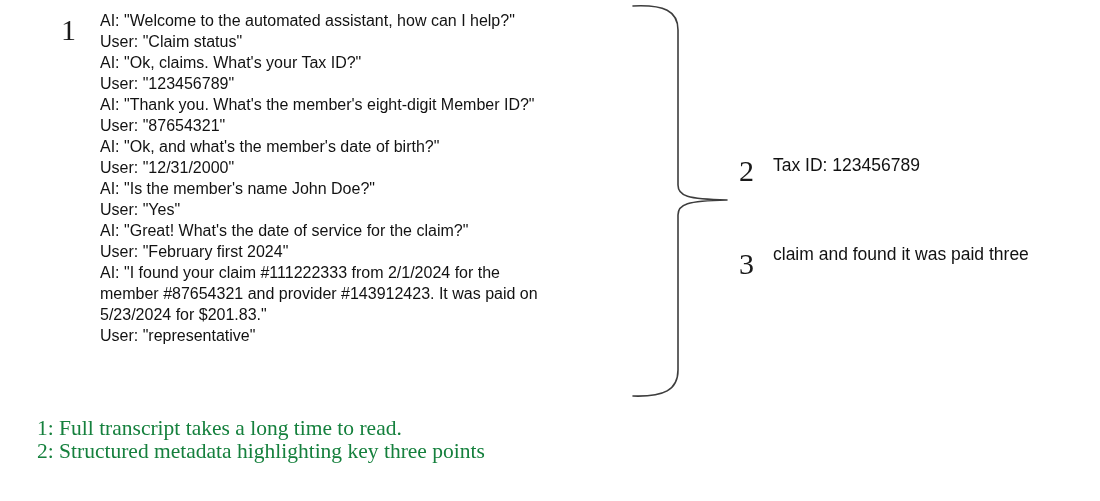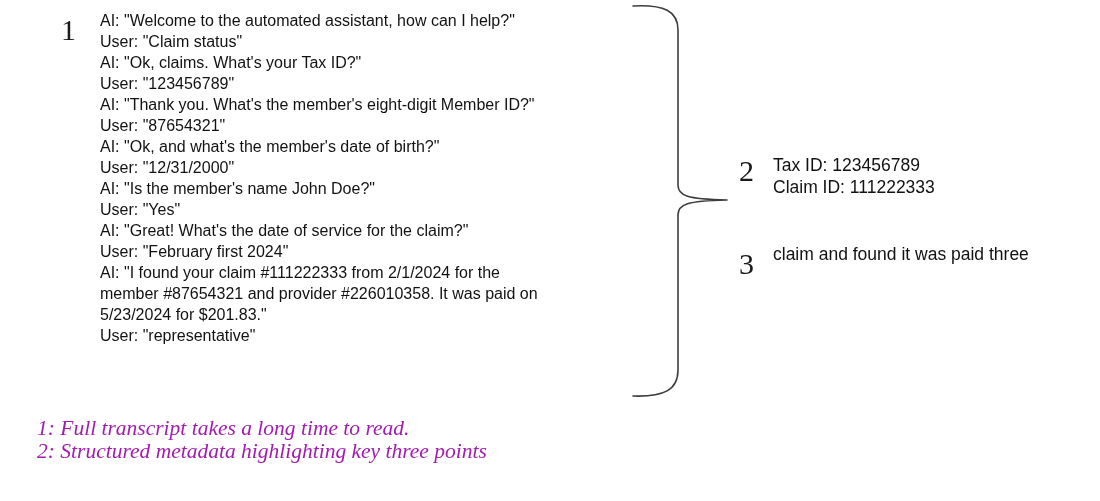--- a/index.html
+++ b/index.html
@@ -47,22 +47,21 @@
     line-height: 22px;
   }
 
   
   #legend-block {
     left: 37px; top: 417px;
     width: 620px;
     font-family: "Liberation Serif", serif;
     font-size: 21.5px;
     line-height: 23.3px;
-    color: #a21caf;
-    font-style: italic;
+    color: #15803d;
   }
 
   
   #brace { left: 630px; top: 3px; }
   #brace path { fill: none; stroke-width: 1.6; stroke-linecap: round; stroke-linejoin: round; }
 
   .line { white-space: pre; }
   #summary-block .line, #metadata-block .line { white-space: normal; }
 </style>
 </head>
@@ -77,40 +76,39 @@
     <div class="line">User: "123456789"</div>
     <div class="line">AI: "Thank you. What's the member's eight-digit Member ID?"</div>
     <div class="line">User: "87654321"</div>
     <div class="line">AI: "Ok, and what's the member's date of birth?"</div>
     <div class="line">User: "12/31/2000"</div>
     <div class="line">AI: "Is the member's name John Doe?"</div>
     <div class="line">User: "Yes"</div>
     <div class="line">AI: "Great! What's the date of service for the claim?"</div>
     <div class="line">User: "February first 2024"</div>
     <div class="line">AI: "I found your claim #111222333 from 2/1/2024 for the</div>
-    <div class="line">member #87654321 and provider #226010358. It was paid on</div>
+    <div class="line">member #87654321 and provider #143912423. It was paid on</div>
     <div class="line">5/23/2024 for $201.83."</div>
     <div class="line">User: "representative"</div>
   </div>
 
 <svg class="abs" id="brace" width="100" height="398" viewBox="0 0 100 398" aria-hidden="true">
   <path d="M 3,3
            C 34,1.5 48,8 48,27
            L 48,182
            C 48,193 57,196 97,197
            C 57,198 48,201 48,212
            L 48,367
            C 48,387 34,394 3,393" stroke="#3d3d3d"></path>
 </svg>
 
 <div class="abs marker" id="marker-2">2</div>
 
 <div class="abs" id="metadata-block">
     <div class="line">Tax ID: 123456789</div>
-    <div class="line">Claim ID: 111222333</div>
   </div>
 
 <div class="abs marker" id="marker-3">3</div>
 
 <div class="abs" id="summary-block">
     <div class="line">claim and found it was paid three</div>
   </div>
 
 <div class="abs" id="legend-block">
     <div class="line">1: Full transcript takes a long time to read.</div>

